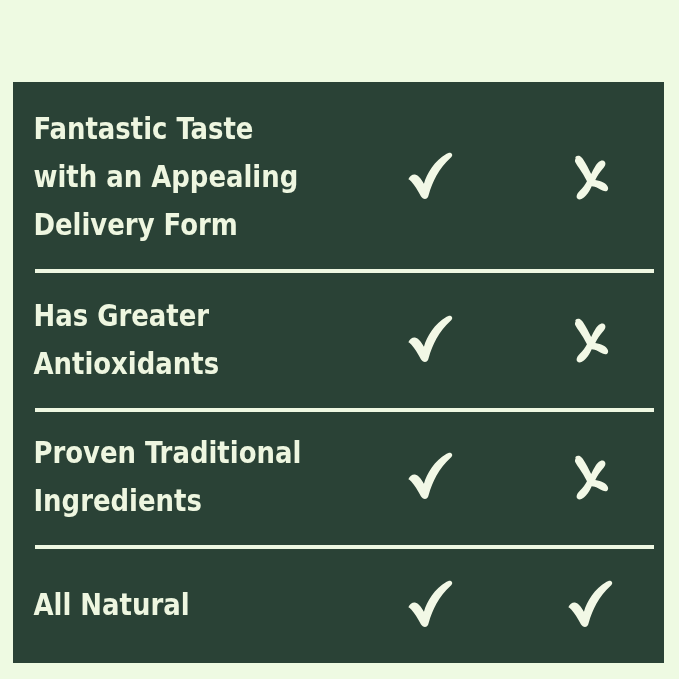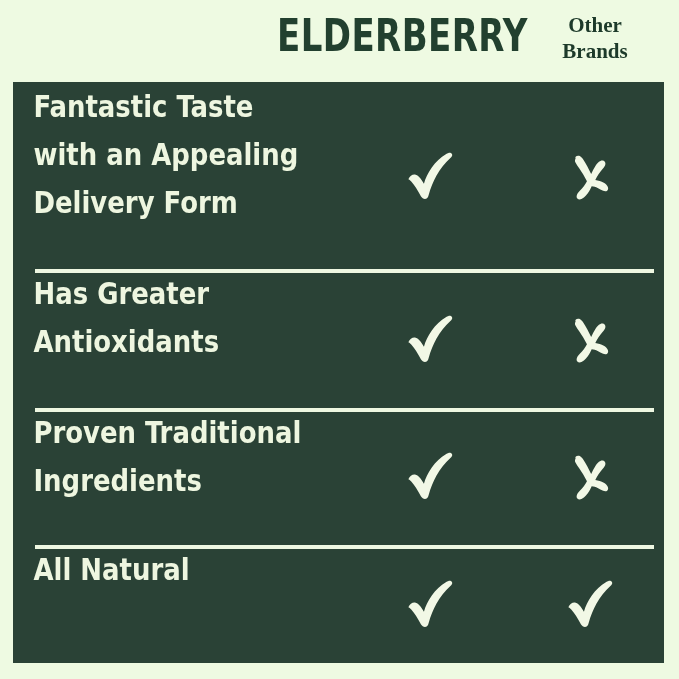--- a/index.html
+++ b/index.html
@@ -79,20 +79,21 @@
     top: 0;
     right: 0;
     bottom: 0;
     display: flex;
     flex-direction: column;
   }
 
   .compare-row {
     position: relative;
     display: flex;
+    align-items: center;
     box-sizing: border-box;
   }
   .compare-row.r0 { height: 196px; }
   .compare-row.r1 { height: 145px; }
   .compare-row.r2 { height: 143px; border-radius: 27px; }
   .compare-row.r3 { height: 124px; }
 
   .row-divider {
     position: absolute;
     left: 22px;
@@ -130,27 +131,20 @@
   .mark-svg path { fill: #f2f8e6; }
 
   .mark-check svg { width: 58px; height: 58px; }
   .mark-cross svg { width: 54px; height: 54px; }
 </style>
 </head>
 <body>
 
 <div id="comparison-root">
 
-  <div class="header-area">
-    <div class="brand-title">ELDERBERRY</div>
-    <div class="other-brands-title">
-      <span>Other</span><br>
-      <span>Brands</span>
-    </div>
-  </div>
 
   <div class="compare-card">
     <div class="card-rows">
 
       <div class="compare-row r0">
         <div class="feature-label">Fantastic Taste
 with an Appealing
 Delivery Form</div>
         <div class="mark-cell col-brand">
           <span class="mark-svg mark-check">

